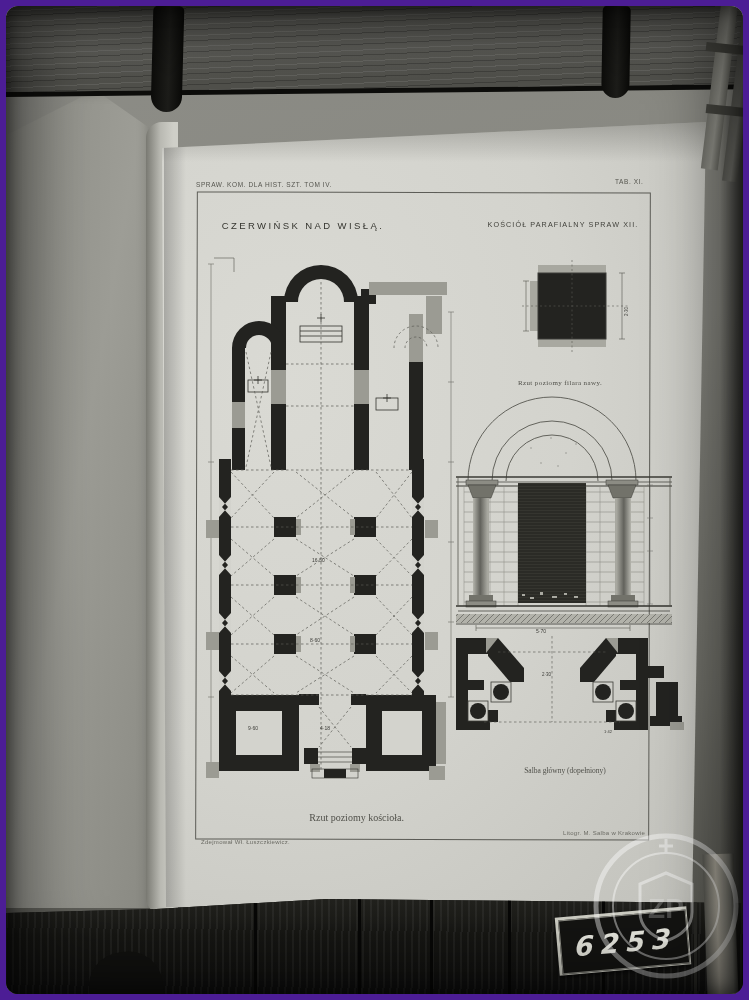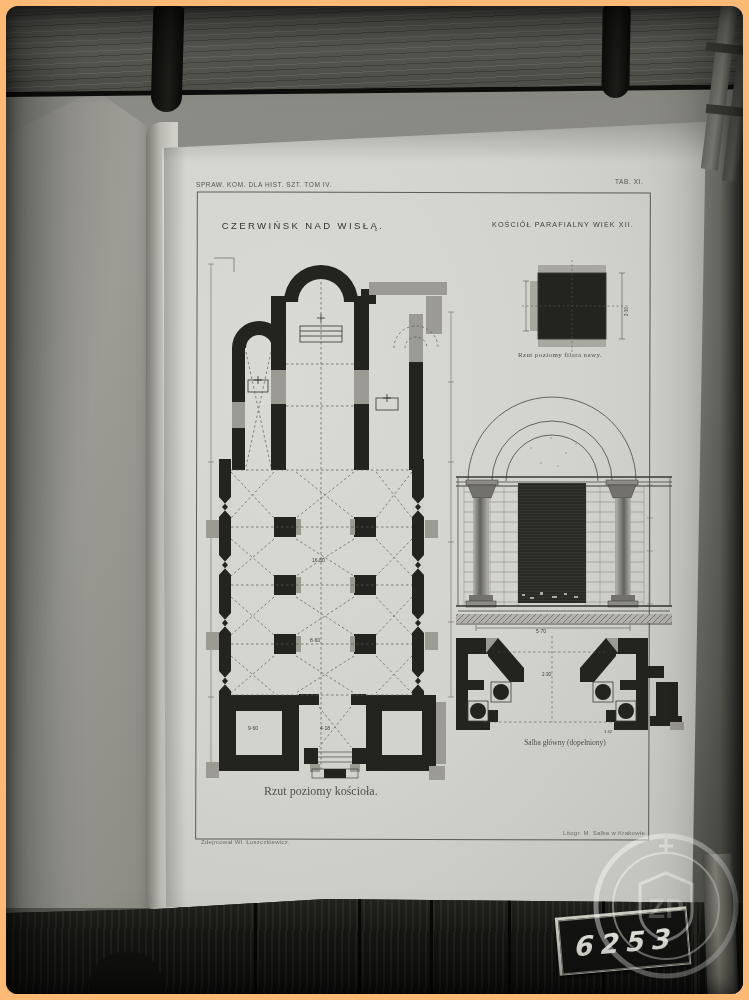--- a/index.html
+++ b/index.html
@@ -1,16 +1,16 @@
 <!DOCTYPE html>
 <html><head>
 <meta charset="utf-8">
 <style>
   html,body{margin:0;padding:0;background:#000;}
-  #stage{position:relative;width:749px;height:1000px;background:#fdba74;overflow:hidden;
+  #stage{position:relative;width:749px;height:1000px;background:#4c1d95;overflow:hidden;
          font-family:"Liberation Sans",sans-serif;}
   .photo{position:absolute;left:6px;top:6px;width:737px;height:988px;border-radius:12px;overflow:hidden;
          background:linear-gradient(160deg,#8e8e88 0%,#86867f 45%,#6f6f68 75%,#52524c 100%);}
   
   .board{position:absolute;left:-8px;top:-6px;width:760px;height:92px;
          background:linear-gradient(180deg,#3f3f3b,#5b5b56 25%,#61615c 55%,#51514c 90%);
          transform:rotate(-0.6deg);transform-origin:left top;border-bottom:5px solid #0d0d0b;}
   .board .grain{position:absolute;inset:0;
          background:repeating-linear-gradient(178deg,rgba(255,255,255,.09) 0 1px,transparent 1px 5px,rgba(0,0,0,.22) 5px 6px,transparent 6px 11px);}
   .strap{position:absolute;background:linear-gradient(90deg,#0c0c0a,#1d1d1a 55%,#0a0a08);border-radius:5px 5px 16px 16px;}
@@ -44,24 +44,24 @@
         background:linear-gradient(90deg,rgba(0,0,0,0),rgba(0,0,0,.5));}
   .plateborder{position:absolute;left:190px;top:186px;width:452px;height:646px;
         border:1px solid rgba(46,46,40,.72);transform:rotate(.15deg);}
   
   .t{position:absolute;color:#46463f;white-space:nowrap;}
   .hdr{font-size:6.5px;letter-spacing:.6px;color:#55554e;}
   .hdrL{left:190px;top:175px;}
   .hdrR{left:609px;top:172px;}
   .titleL{left:202px;top:214px;width:190px;text-align:center;font-size:9.5px;letter-spacing:2.4px;color:#35352f;}
   .titleR{left:467px;top:214px;width:180px;text-align:center;font-size:7.2px;letter-spacing:1.1px;color:#3f3f39;}
-  .cap{font-family:"Liberation Serif",serif;color:#50504a;}
+  .cap{font-family:"Liberation Serif",serif;color:#50504a;margin-top:28px;}
   .capPillar{left:474px;top:345px;width:160px;text-align:center;font-size:7px;letter-spacing:.4px;}
   .capPortal{left:474px;top:732px;width:170px;text-align:center;font-size:7.5px;}
-  .capPlan{left:258px;top:778px;width:140px;text-align:left;font-size:12px;}
+  .capPlan{left:258px;top:778px;width:140px;text-align:right;font-size:10px;}
   .cred{font-size:6px;color:#6b6b64;letter-spacing:.3px;}
   .credL{left:195px;top:833px;}
   .credR{left:557px;top:824px;}
   svg{position:absolute;}
   svg text{font-family:"Liberation Sans",sans-serif;}
   
   .wood{position:absolute;left:0;top:893px;width:737px;height:95px;background:#191916;
         clip-path:polygon(0 14px,150px 10px,320px 0,737px 4px,737px 100%,0 100%);}
   .wood .streak{position:absolute;inset:0;
         background:repeating-linear-gradient(91deg,rgba(255,255,255,.05) 0 2px,transparent 2px 7px),
@@ -94,21 +94,21 @@
   <div class="page">
     <div class="crease"></div>
     <div class="topshade"></div>
   </div>
   <div class="rightdark"></div>
   <div class="plateborder"></div>
 
   <div class="t hdr hdrL">SPRAW. KOM. DLA HIST. SZT. TOM IV.</div>
   <div class="t hdr hdrR">TAB. XI.</div>
   <div class="t titleL">CZERWIŃSK NAD WISŁĄ.</div>
-  <div class="t titleR">KOŚCIÓŁ PARAFIALNY WIEK XII.</div>
+  <div class="t titleR">KOŚCIÓŁ PARAFIALNY SPRAW XII.</div>
   <div class="t cap capPillar">Rzut poziomy filara nawy.</div>
   <div class="t cap capPortal">Salba główny (dopełniony)</div>
   <div class="t cap capPlan">Rzut poziomy kościoła.</div>
   <div class="t cred credL">Zdejmował Wł. Łuszczkiewicz.</div>
   <div class="t cred credR">Litogr. M. Salba w Krakowie</div>
 
   <svg style="left:198px;top:246px;" width="252" height="534" viewBox="0 0 252 534">
     <g stroke="#6b6b64" stroke-width=".6" fill="none">
       <path d="M7,12 V524 M4,12 H10 M4,210 H10 M4,445 H10 M4,524 H10"></path>
       <path d="M247,60 V445 M244,60 H250 M244,130 H250 M244,210 H250 M244,290 H250 M244,370 H250 M244,445 H250"></path>

